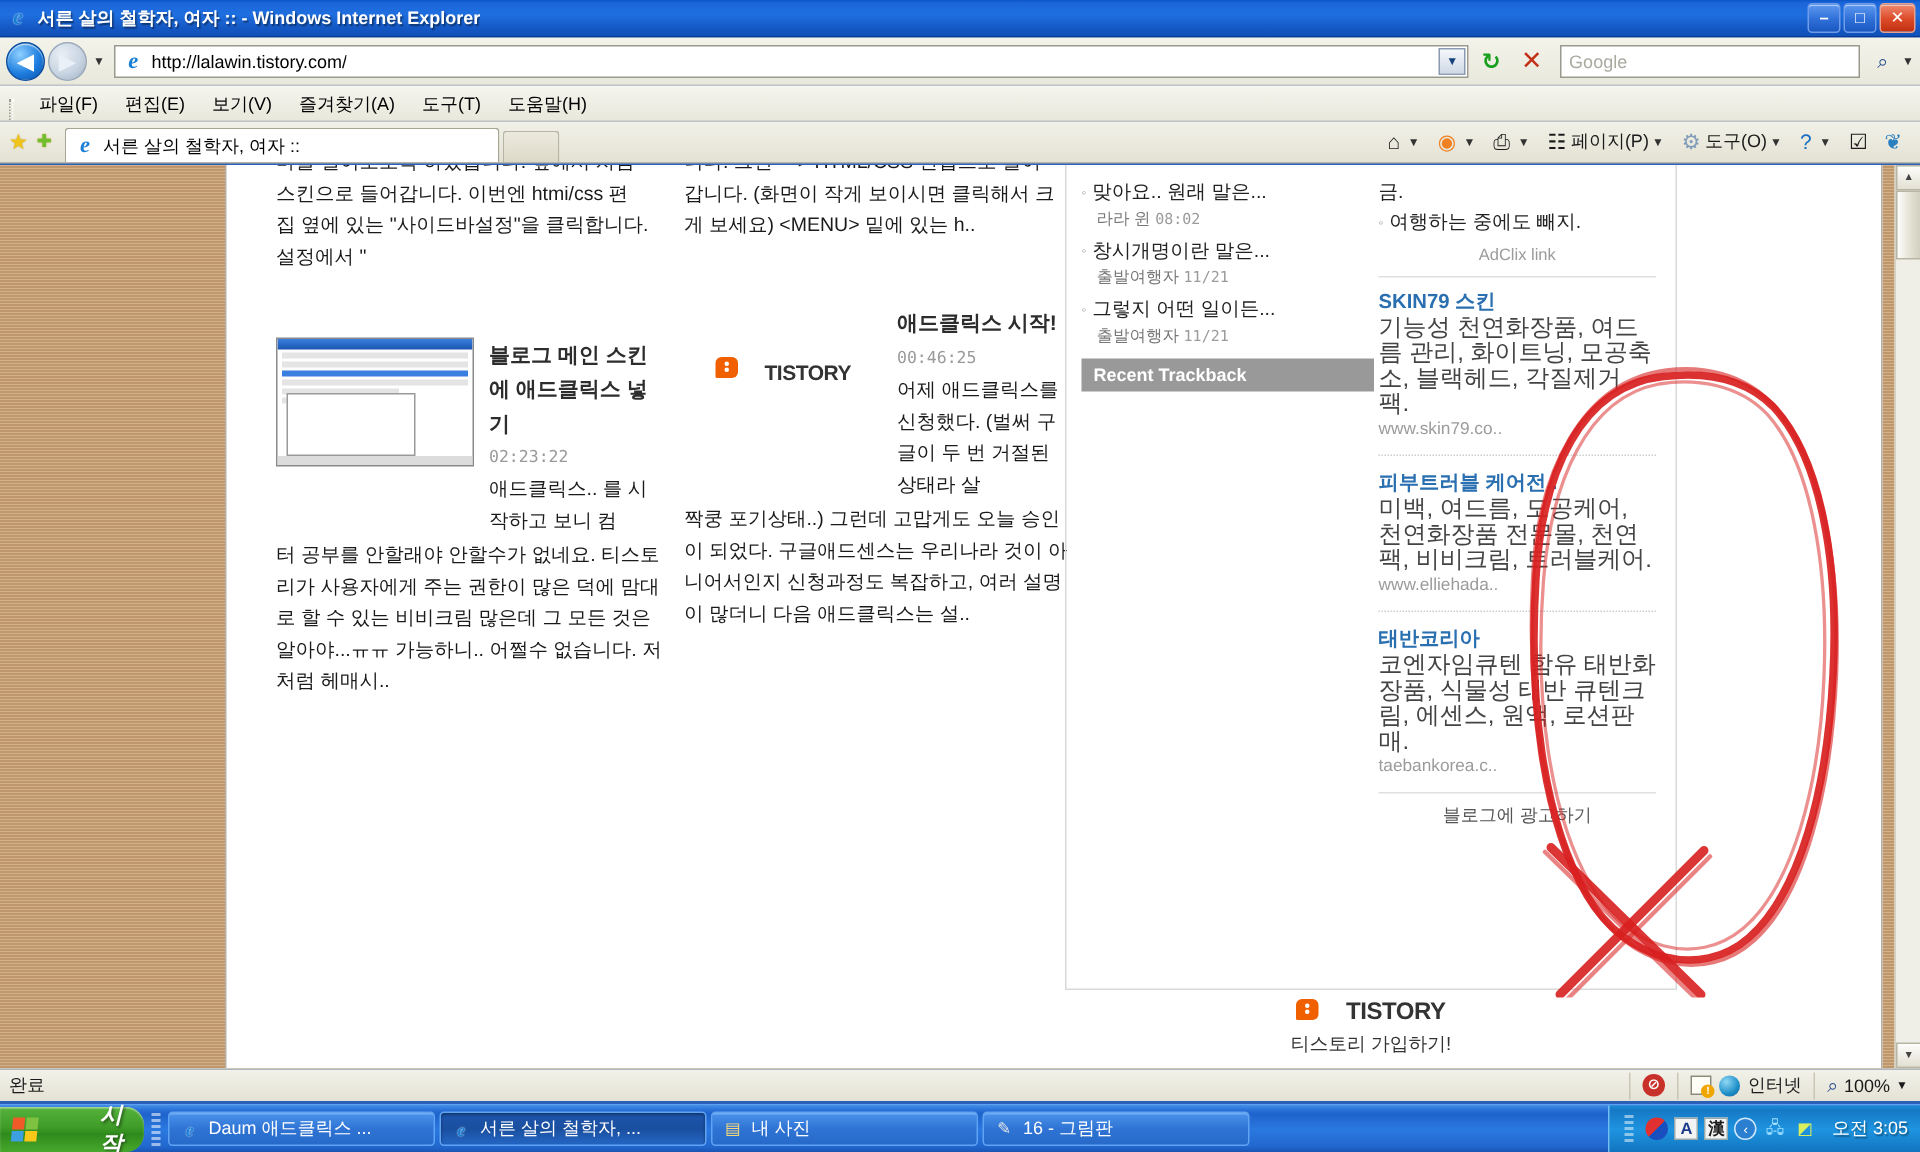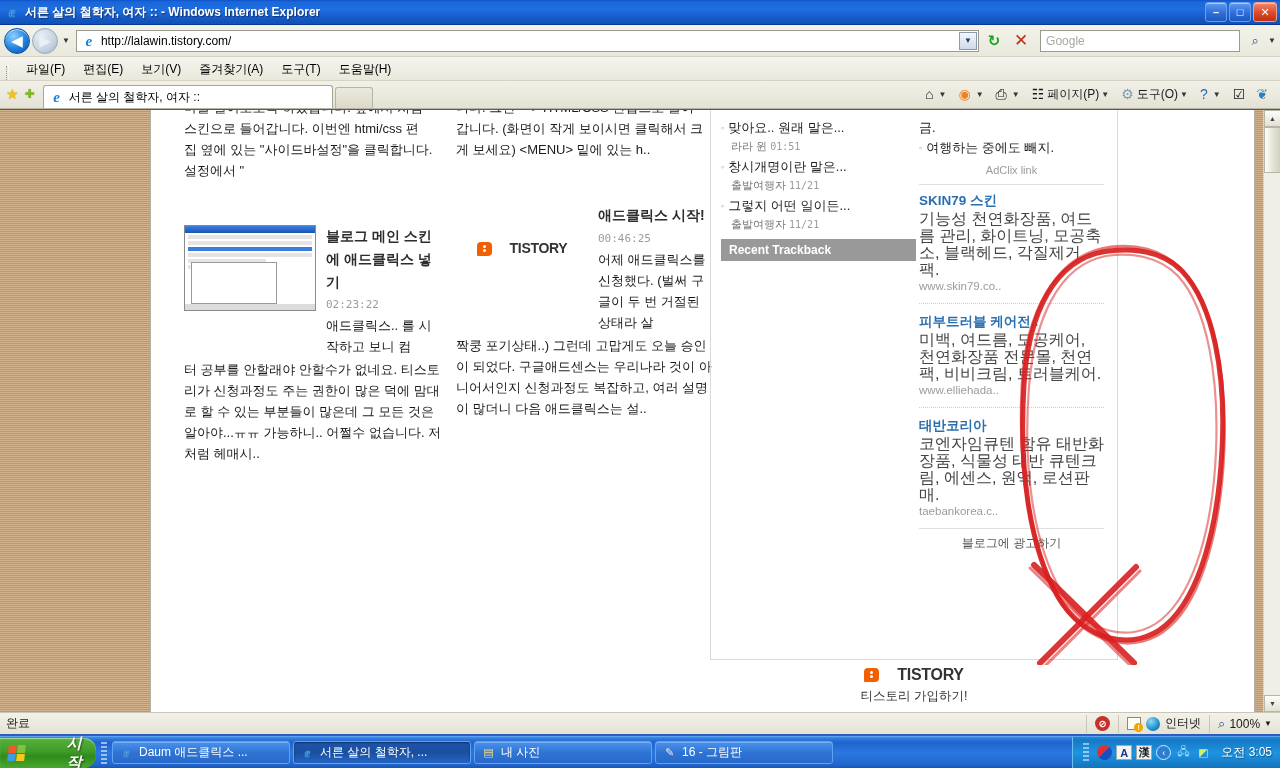--- a/index.html
+++ b/index.html
@@ -191,21 +191,21 @@
   }
   .thumb .win-title { height:7px; background: linear-gradient(to bottom,#3a7fe0,#1a56b0); }
   .thumb .win-row { height:4px; margin:2px 3px; background:#e4e4e4; }
   .thumb .win-row.sel { background:#3a7fe0; }
   .thumb .win-inner {
     position:absolute; left:6px; top:36px; width:86px; height:42px;
     background:#fff; border:1px solid #9a9a9a;
   }
   .thumb .win-foot { position:absolute;left:0;bottom:0;width:100%;height:6px;background:#dcdcdc; }
 
-  .tistory-logo { display:flex; align-items:center; gap:18px; }
+  .tistory-logo { display:flex; align-items:flex-start; gap:18px; }
   .tistory-bubble {
     width:15px;height:14px;background:#f06000;border-radius:4px 4px 4px 1px;
     position:relative; display:flex;align-items:center;justify-content:center;
   }
   .tistory-bubble::after{content:"";position:absolute;width:3px;height:3px;background:#fff;border-radius:50%;top:3px;left:6px;}
   .tistory-bubble::before{content:"";position:absolute;width:3px;height:3px;background:#fff;border-radius:50%;top:7px;left:6px;}
   .tistory-word { font-size:14px; font-weight:bold; color:#333; letter-spacing:-0.3px; }
 
   
   .sidebar {
@@ -456,21 +456,21 @@
               <div class="win-row" style="width:45%"></div>
               <div class="win-inner"></div>
               <div class="win-foot"></div>
             </div>
             <div style="flex:1;">
               <div class="post-title">블로그 메인 스킨에 애드클릭스 넣기</div>
               <div class="post-time">02:23:22</div>
               <div class="post-body">애드클릭스.. 를 시작하고 보니 컴</div>
             </div>
           </div>
-          <div class="post-body" style="margin-top:2px;">터 공부를 안할래야 안할수가 없네요. 티스토리가 신청과정도 주는 권한이 많은 덕에 맘대로 할 수 있는 부분들이 많은데 그 모든 것은 알아야...ㅠㅠ 가능하니.. 어쩔수 없습니다. 저처럼 헤매시..</div>
+          <div class="post-body" style="margin-top:2px;">터 공부를 안할래야 안할수가 없네요. 티스토리가 사용자에게 주는 권한이 많은 덕에 맘대로 할 수 있는 비비크림 많은데 그 모든 것은 알아야...ㅠㅠ 가능하니.. 어쩔수 없습니다. 저처럼 헤매시..</div>
         </div>
 
         <div class="col right">
           <div class="clip-top">
             <div class="cut">니다. 그런 ---&gt; HTML/CSS 편집으로 들어</div>
           </div>
           <div class="post-body">갑니다. (화면이 작게 보이시면 클릭해서 크</div>
           <div class="post-body">게 보세요) &lt;MENU&gt; 밑에 있는 h..</div>
 
           <div class="post" style="margin-top:44px; display:flex; gap:10px;">
@@ -491,21 +491,21 @@
       </div>
 
       <div class="sidebar">
 
         <div class="side-col a">
           <div class="cmt">
             <div class="cmt-line">
                 <span class="bullet">◦</span>
                 <span>맞아요.. 원래 말은...</span>
               </div>
-            <div class="cmt-meta"><span>라라 윈</span> <span class="t">01:51</span></div>
+            <div class="cmt-meta"><span>라라 윈</span> <span class="t">08:02</span></div>
           </div>
           <div class="cmt">
             <div class="cmt-line">
                 <span class="bullet">◦</span>
                 <span>창시개명이란 말은...</span>
               </div>
             <div class="cmt-meta"><span>출발여행자</span> <span class="t">11/21</span></div>
           </div>
           <div class="cmt">
             <div class="cmt-line">

